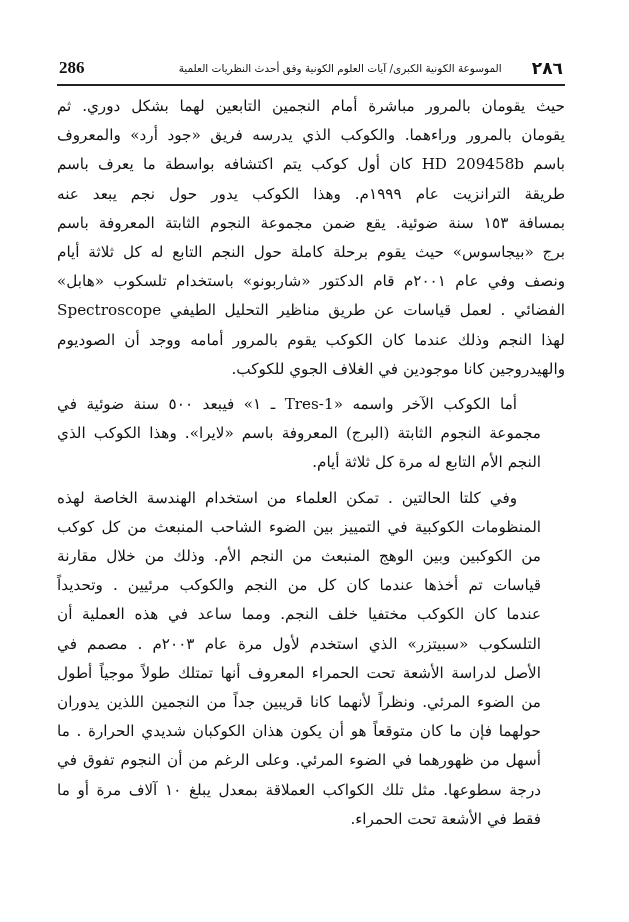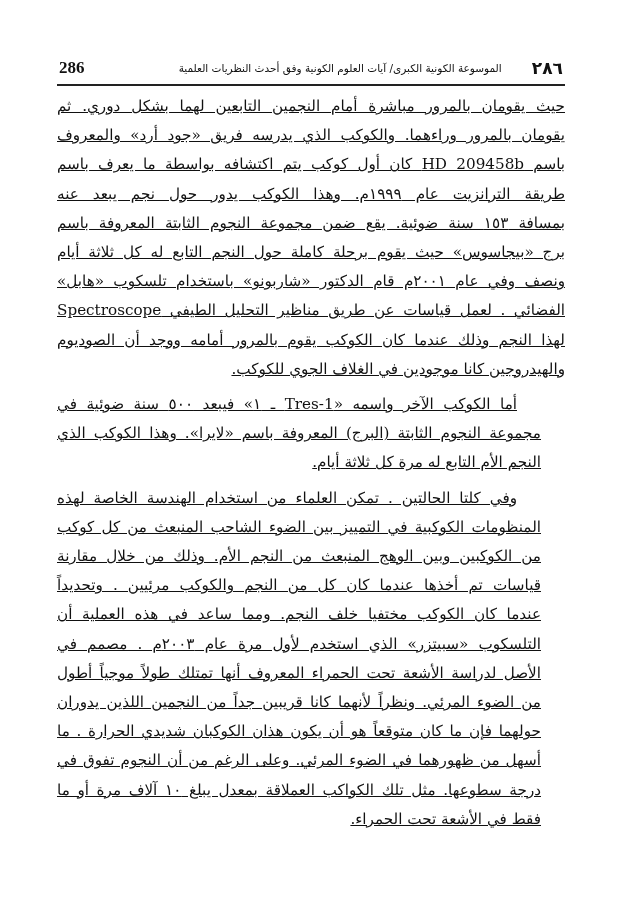--- a/index.html
+++ b/index.html
@@ -56,21 +56,20 @@
       direction: rtl;
       text-align: justify;
       font-family: "DejaVu Serif", serif;
       font-size: 15.2px;
       line-height: 29.2px;
     }
     .body-text p {
       margin: 0 0 6px 0;
       text-align: justify;
       text-align-last: right;
-      text-decoration: underline;
     }
     .body-text p.indent {
       text-indent: 24px;
     }
     .line {
       display: block;
       text-align: justify;
       text-align-last: justify;
       white-space: nowrap;
     }

